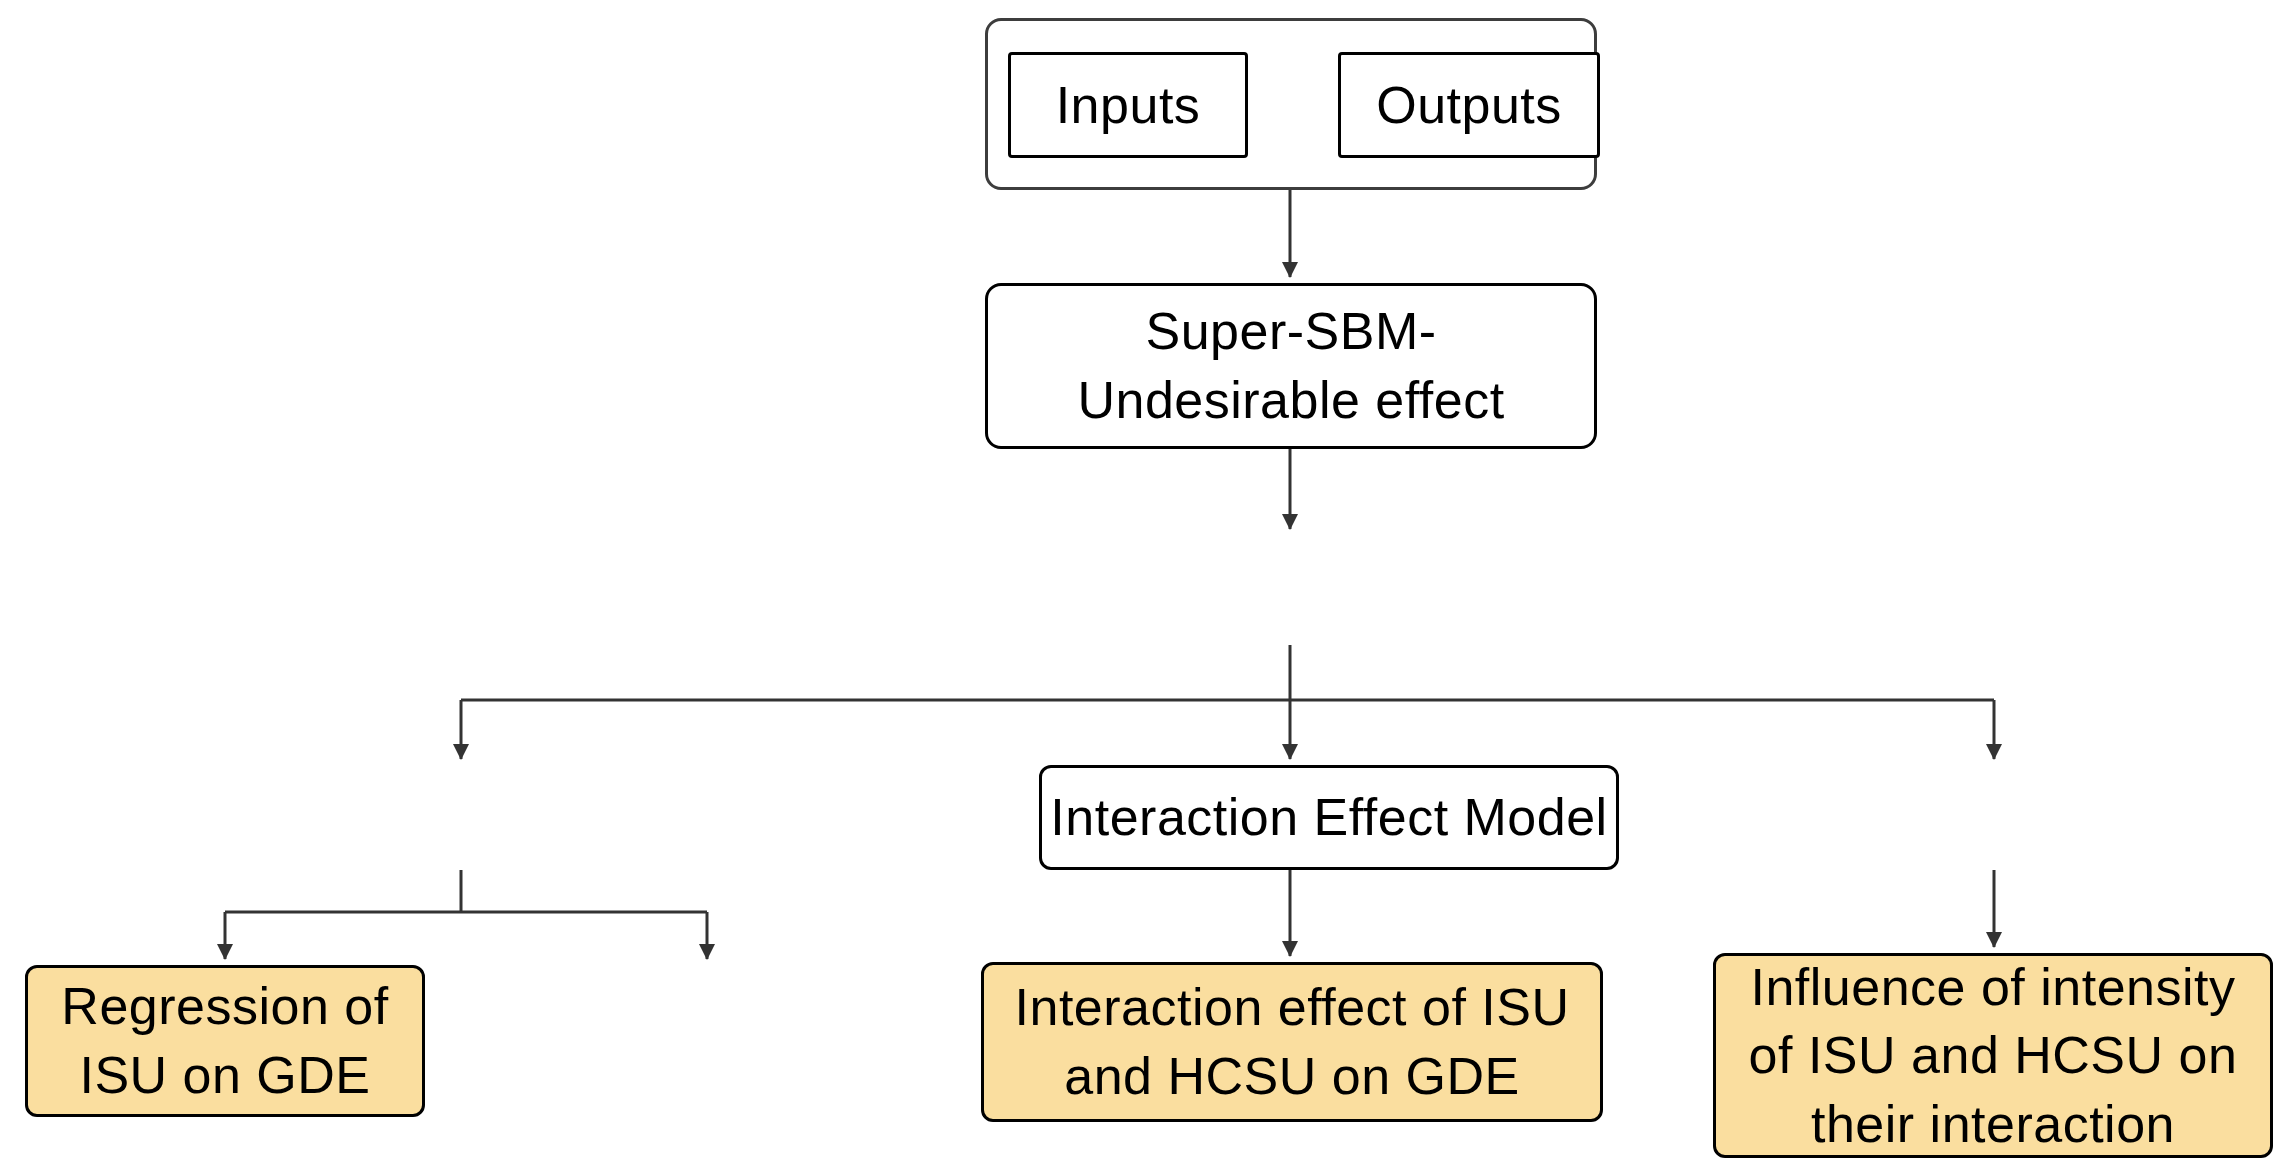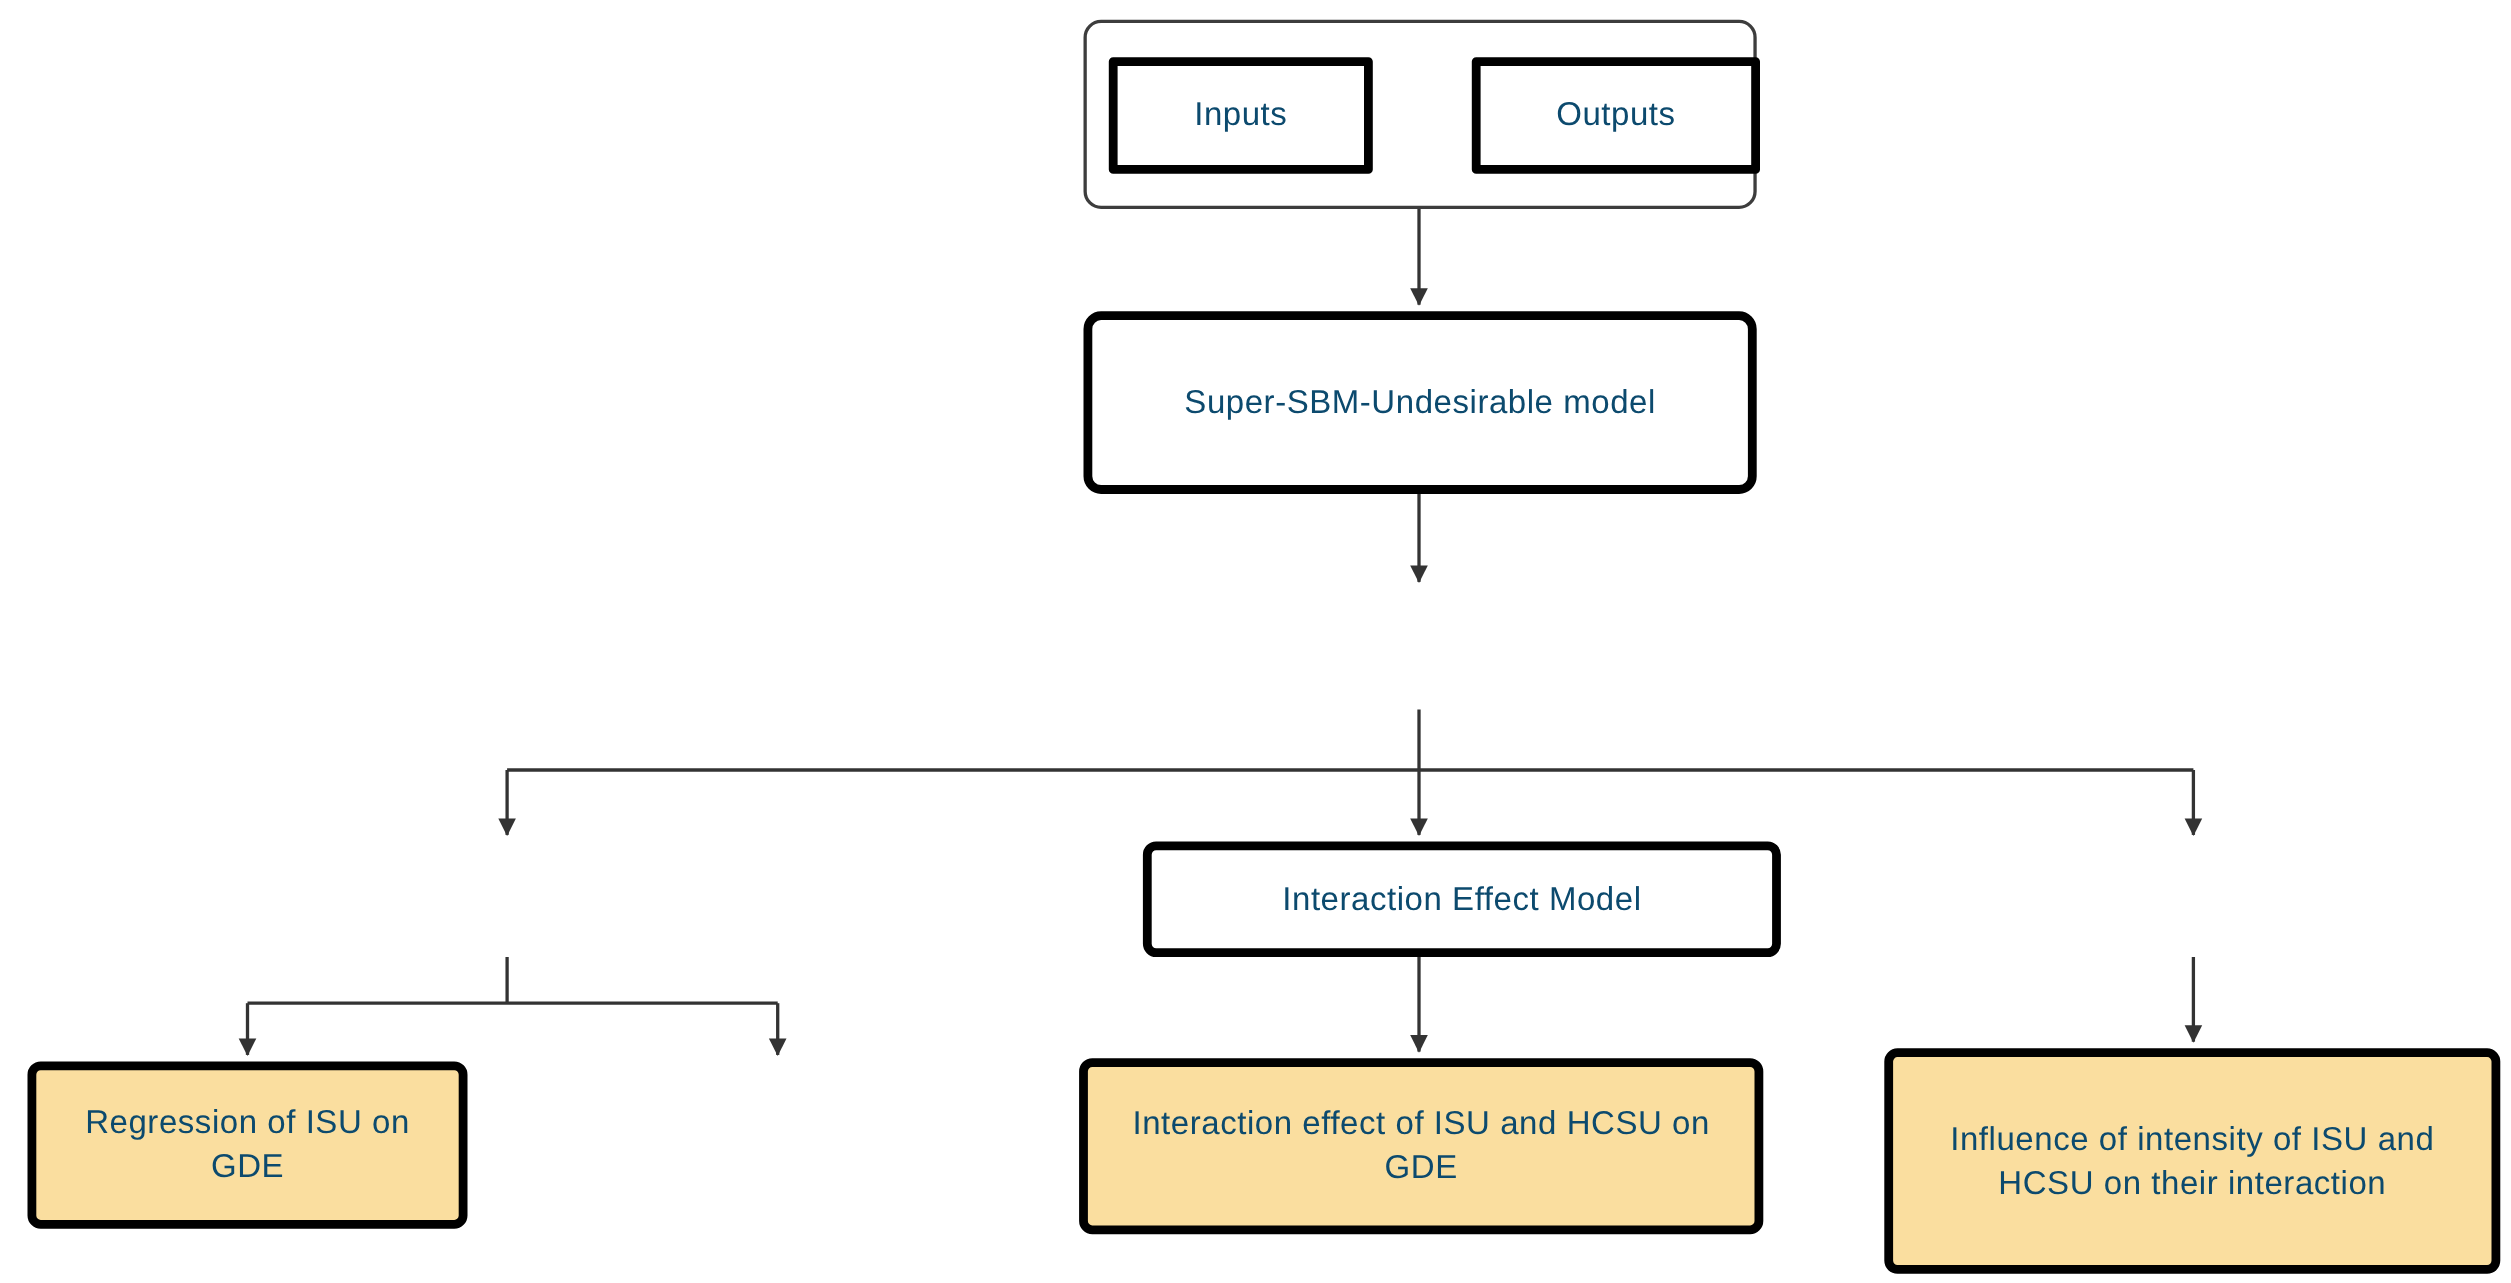--- a/index.html
+++ b/index.html
@@ -17,28 +17,28 @@
   }
   .connectors {
     position: absolute;
     left: 0; top: 0;
     width: 2283px; height: 1166px;
     pointer-events: none;
   }
   .node {
     position: absolute;
     box-sizing: border-box;
-    border: 8px solid #000000;
+    border: 3px solid #000000;
     background: #ffffff;
-    color: #0c4a6e;
+    color: #000000;
     display: flex;
     align-items: center;
     justify-content: center;
     text-align: center;
-    font-size: 30px;
+    font-size: 52px;
     line-height: 1.32;
     letter-spacing: 0.5px;
   }
   .node.rounded-lg { border-radius: 16px; }
   .node.rounded-md { border-radius: 12px; }
   .node.rounded-sm { border-radius: 4px; }
   .node.highlight { background: #FADE9F; }
 
   .group-box {
     position: absolute;
@@ -99,21 +99,21 @@
 
   <div id="outer-io-group" class="group-box"></div>
   <div id="inputs-box" class="node rounded-sm">
     <span>Inputs</span>
   </div>
   <div id="outputs-box" class="node rounded-sm">
     <span>Outputs</span>
   </div>
 
   <div id="super-sbm-box" class="node rounded-lg">
-    <span>Super-SBM-Undesirable model</span>
+    <span>Super-SBM-Undesirable effect</span>
   </div>
 
   <div id="interaction-box" class="node rounded-md">
     <span>Interaction Effect Model</span>
   </div>
 
   <div id="isu-gde-box" class="node rounded-md highlight">
     <span>Regression of ISU on GDE</span>
   </div>
   <div id="interaction-effect-box" class="node rounded-md highlight">

